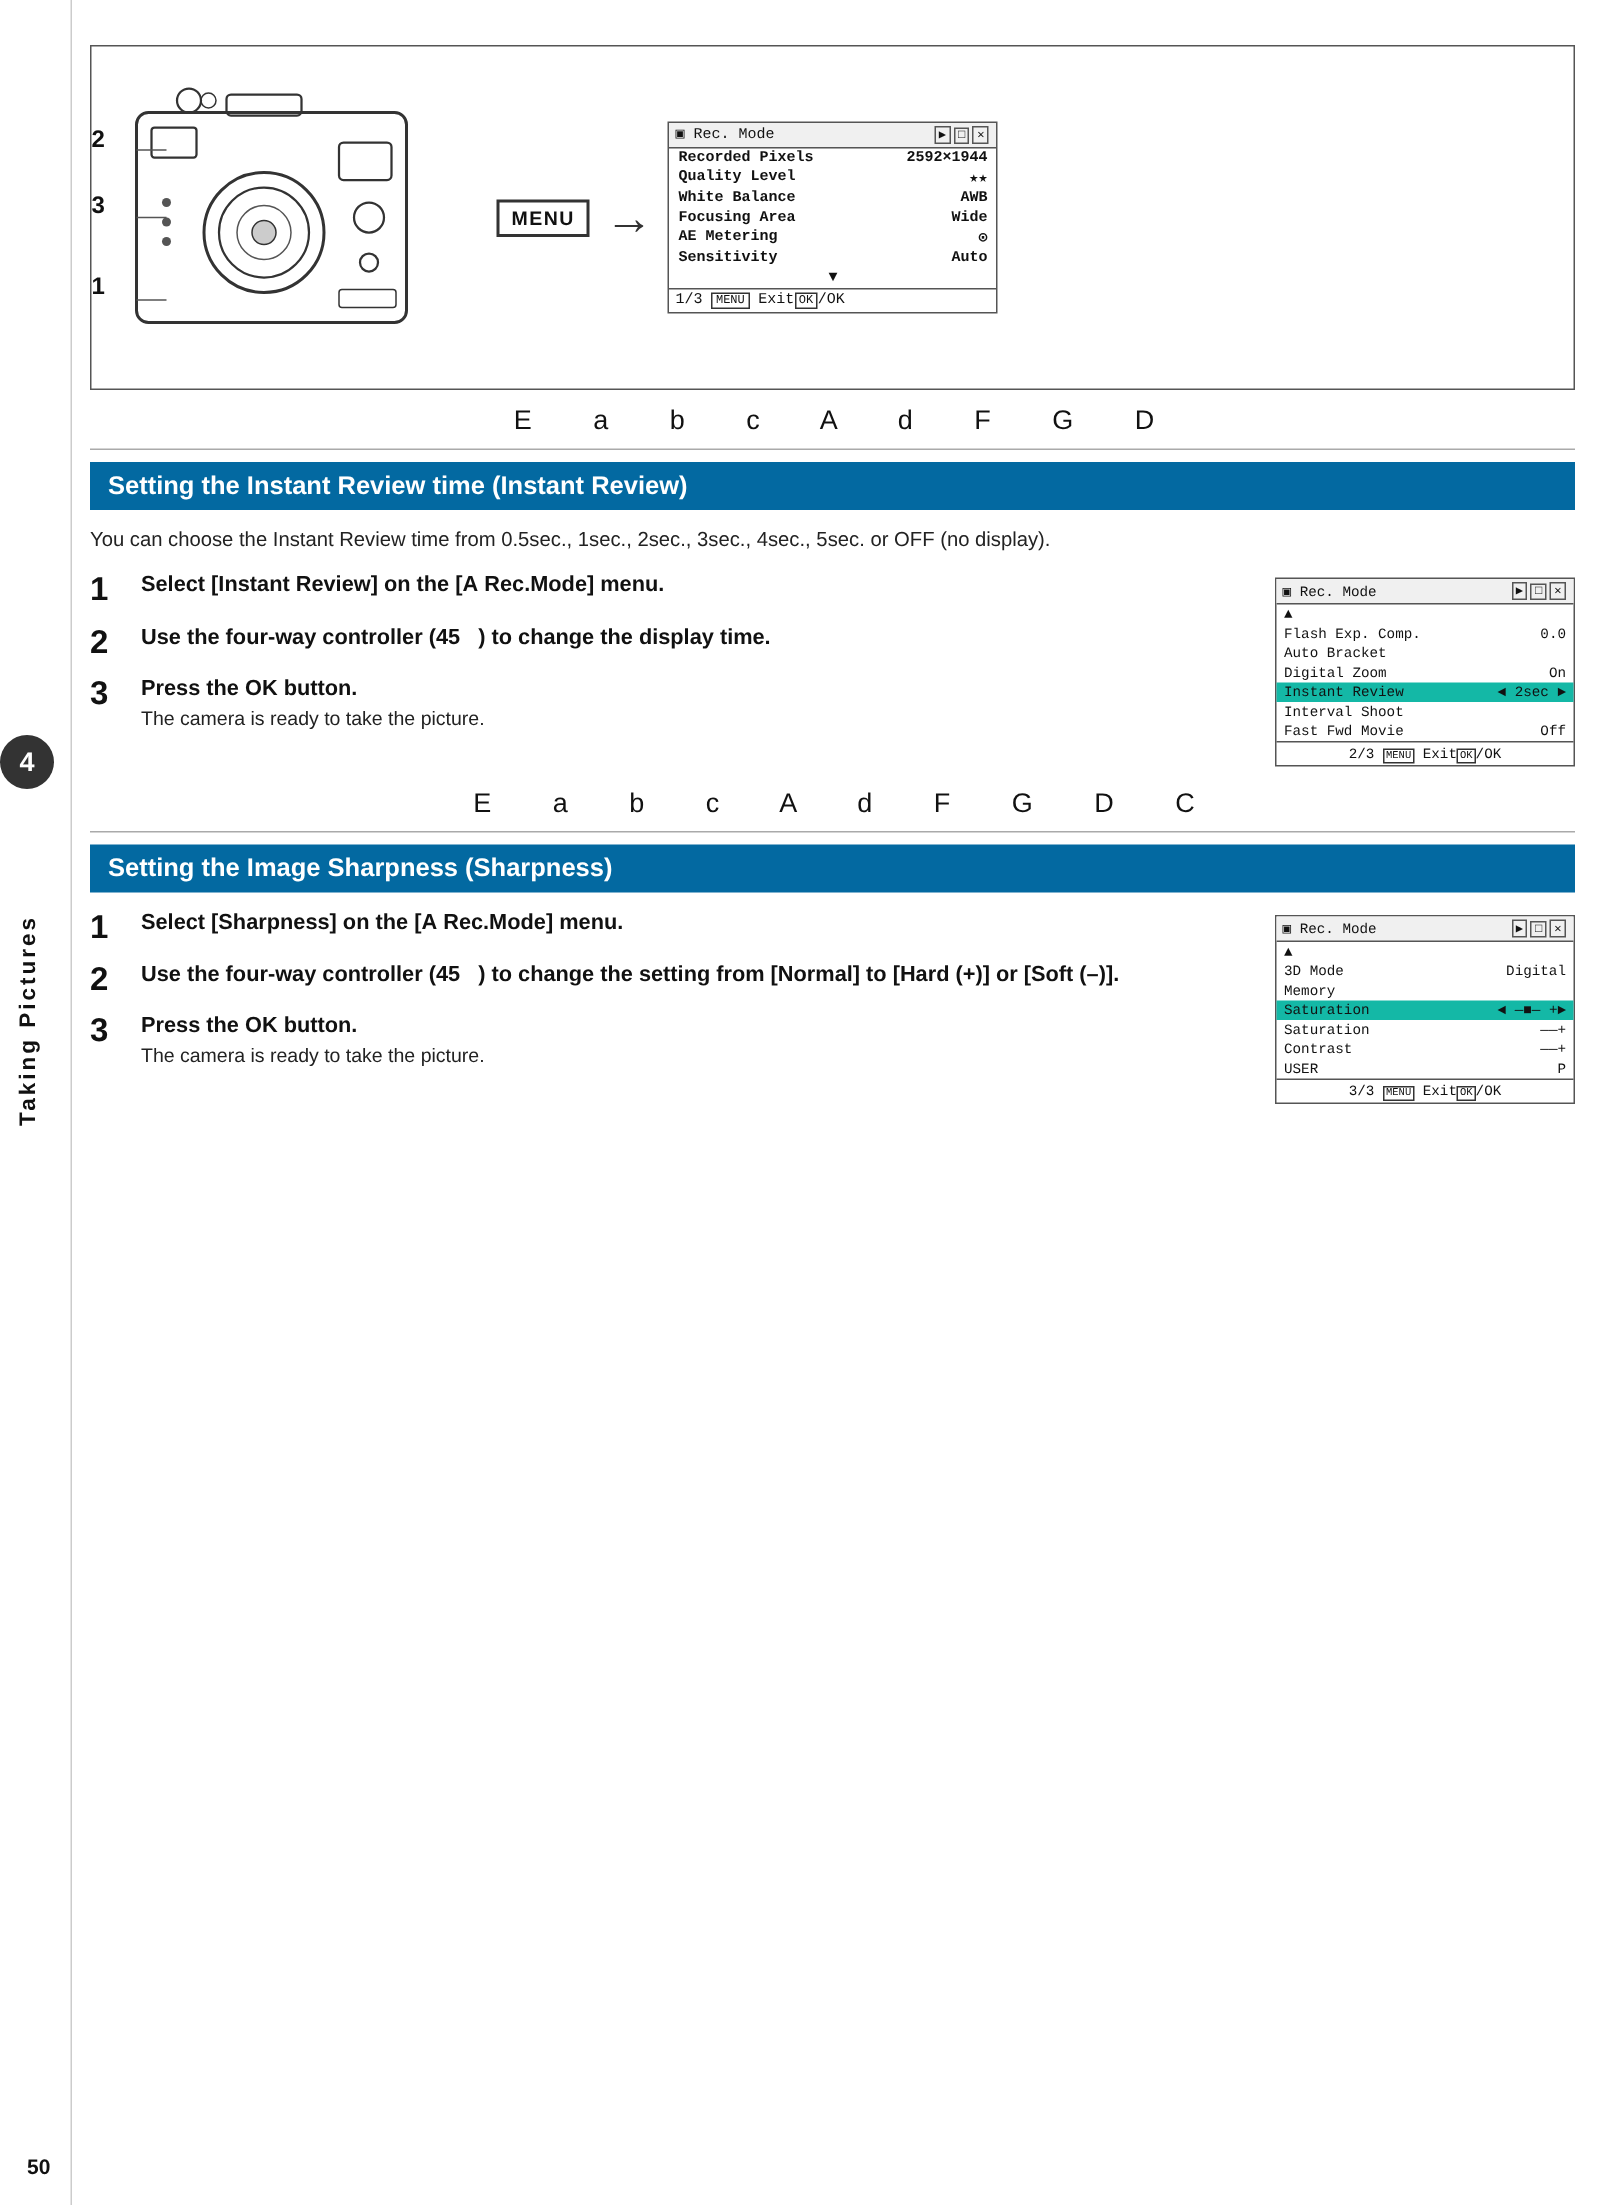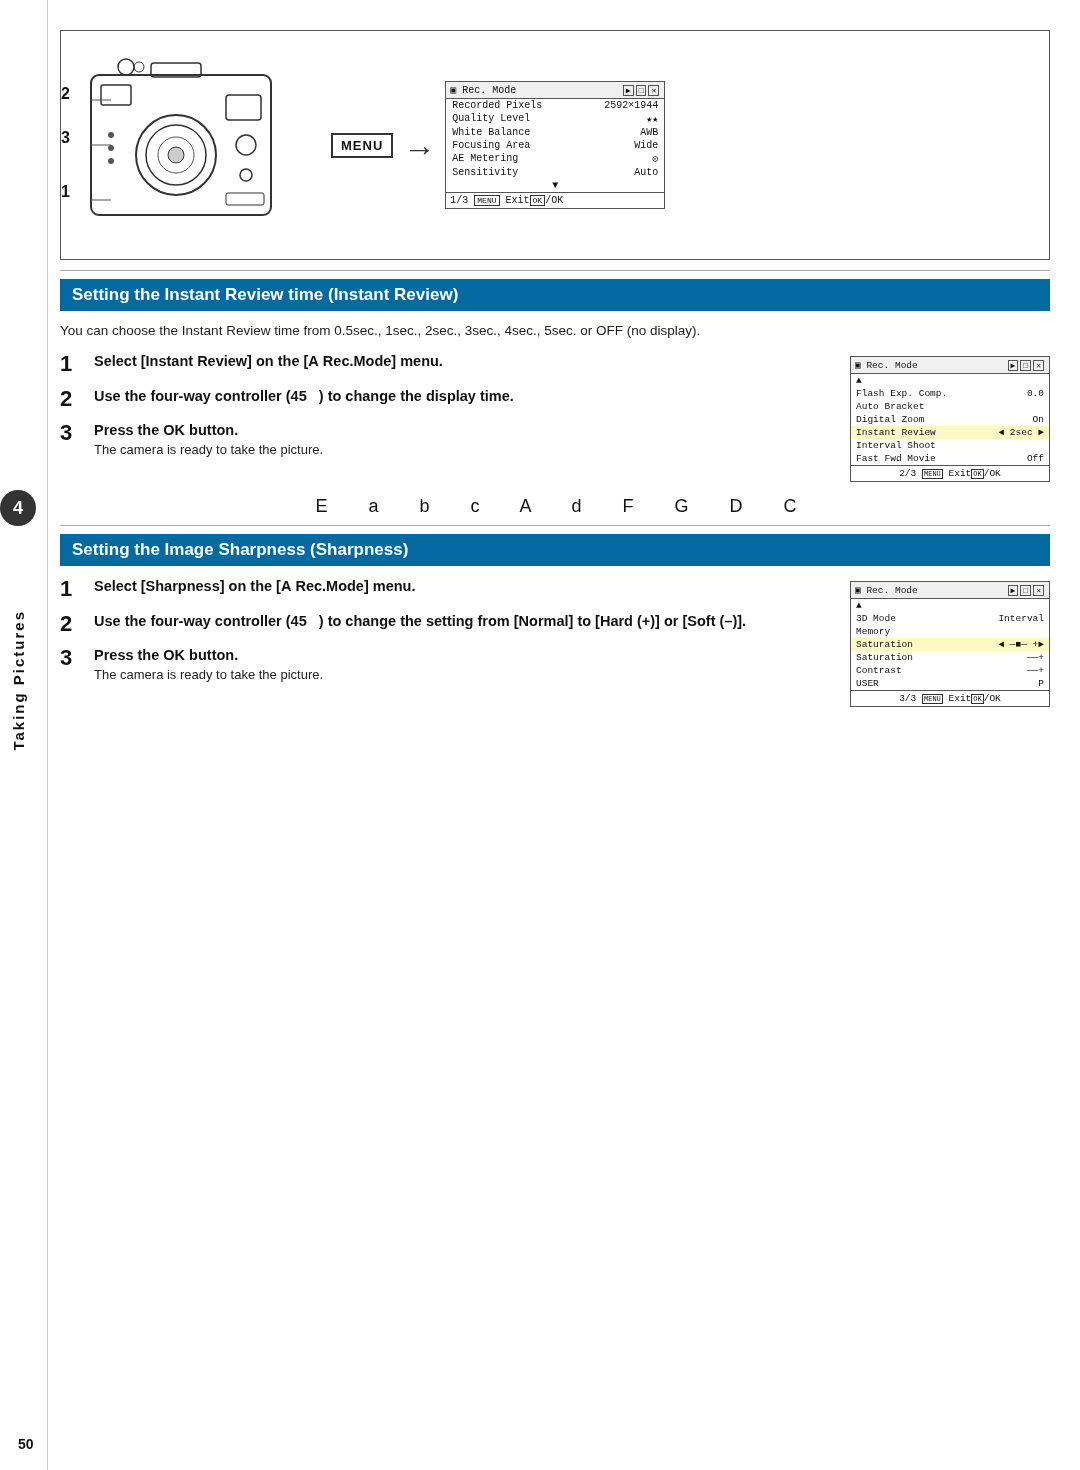--- a/index.html
+++ b/index.html
@@ -129,20 +129,21 @@
       align-items: center;
       justify-content: space-between;
       font-size: 10px;
     }
 
     .rec-mode-row {
       display: flex;
       justify-content: space-between;
       padding: 1px 6px;
       font-size: 10px;
+      font-weight: bold;
     }
 
     .rec-mode-footer {
       border-top: 1px solid #555;
       padding: 2px 4px;
       font-size: 10px;
       display: flex;
       justify-content: flex-start;
     }
 
@@ -242,21 +243,21 @@
     }
 
     .small-rec-row {
       display: flex;
       justify-content: space-between;
       padding: 1px 5px;
       font-size: 9.5px;
     }
 
     .small-rec-row.highlighted {
-      background: #fef9c3;
+      background: #14b8a6;
     }
 
     .small-rec-footer {
       border-top: 1px solid #555;
       padding: 2px 4px;
       font-size: 9.5px;
       display: flex;
       justify-content: center;
     }
 
@@ -371,20 +372,21 @@
               <span>▼</span>
             </div>
           <div class="rec-mode-footer">
             <span>1/3 <span style="border:1px solid #333; font-size:8px; padding:0 2px;">MENU</span> Exit</span>
             <span><span style="border:1px solid #333; font-size:8px; padding:0 2px;">OK</span>/OK</span>
           </div>
         </div>
       </div>
     </div>
 
+    <div class="alpha-row">E  a  b  c  A  d  F  G  D</div>
 
     <div class="divider"></div>
 
     <div class="section-header">Setting the Instant Review time (Instant Review)</div>
 
     <div class="body-text">You can choose the Instant Review time from 0.5sec., 1sec., 2sec., 3sec., 4sec., 5sec. or OFF (no display).</div>
 
     <div class="steps-with-panel">
       <div class="steps-list">
 
@@ -491,21 +493,21 @@
           <div class="small-rec-header">
             <span>▣ Rec. Mode</span>
             <span><span class="icon-box">▶</span><span class="icon-box">□</span><span class="icon-box">✕</span></span>
           </div>
           <div class="small-rec-row">
               <span>▲</span>
               <span></span>
             </div>
           <div class="small-rec-row">
               <span>3D Mode</span>
-              <span>Interval</span>
+              <span>Digital</span>
             </div>
           <div class="small-rec-row">
               <span>Memory</span>
               <span></span>
             </div>
           <div class="small-rec-row highlighted">
               <span>Saturation</span>
               <span>◄ —■— +►</span>
             </div>
           <div class="small-rec-row">

